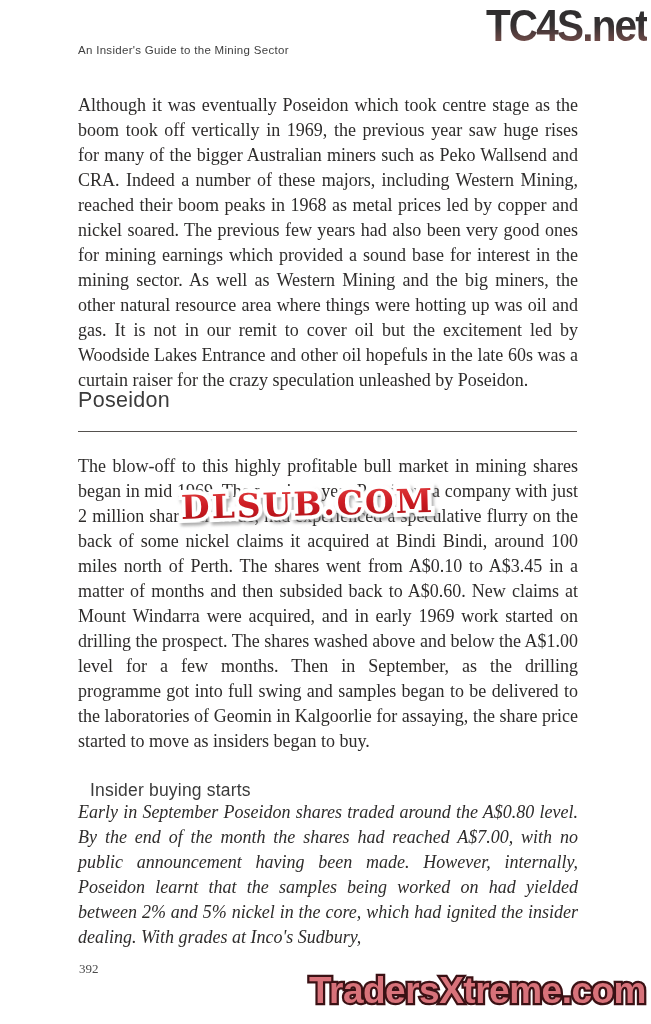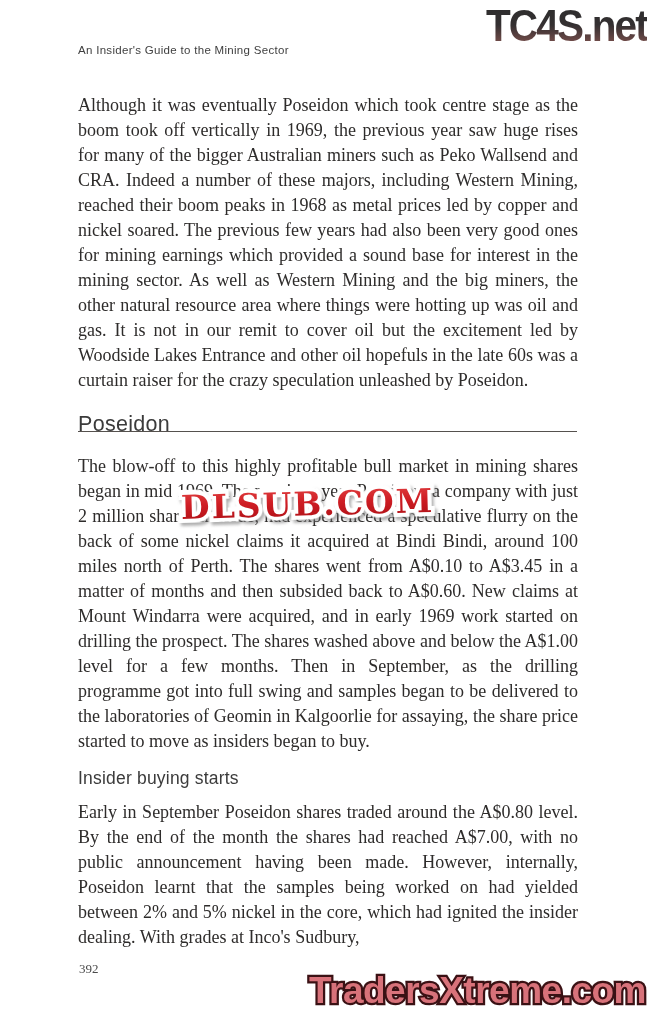--- a/index.html
+++ b/index.html
@@ -27,33 +27,33 @@
   }
 
   
   .para {
     position:absolute; left:78px; width:500px; margin:0;
     font-size:18px; line-height:25px; color:#2e2c2b;
     text-align:justify;
   }
   .para-1 { top:93px; }
   .para-2 { top:454px; }
-  .para-3 { top:800px; }
+  .para-3 { top:800px;font-style:italic; }
 
   .section-heading {
-    position:absolute; left:78px; top:412px; margin:0;
+    position:absolute; left:78px; top:388px; margin:0;
     font-family:"Liberation Sans", sans-serif; font-weight:400;
     font-size:21.5px; color:#3b3b3b; letter-spacing:0.3px;
   }
   .section-rule {
     position:absolute; left:78px; top:431px; width:499px;
     border:none; border-top:1.4px solid #55514e; margin:0;
   }
   .subsection-heading {
-    position:absolute; left:78px; top:768px; margin:0;
+    position:absolute; left:78px; top:768px; margin:12px;
     font-family:"Liberation Sans", sans-serif; font-weight:400;
     font-size:17.5px; color:#3b3b3b; letter-spacing:0.2px;
   }
 
   
   .dlsub-wrap {
     position:absolute; left:181px; top:488px;
     transform:rotate(-1.6deg); transform-origin:left center;
   }
   .dlsub {

